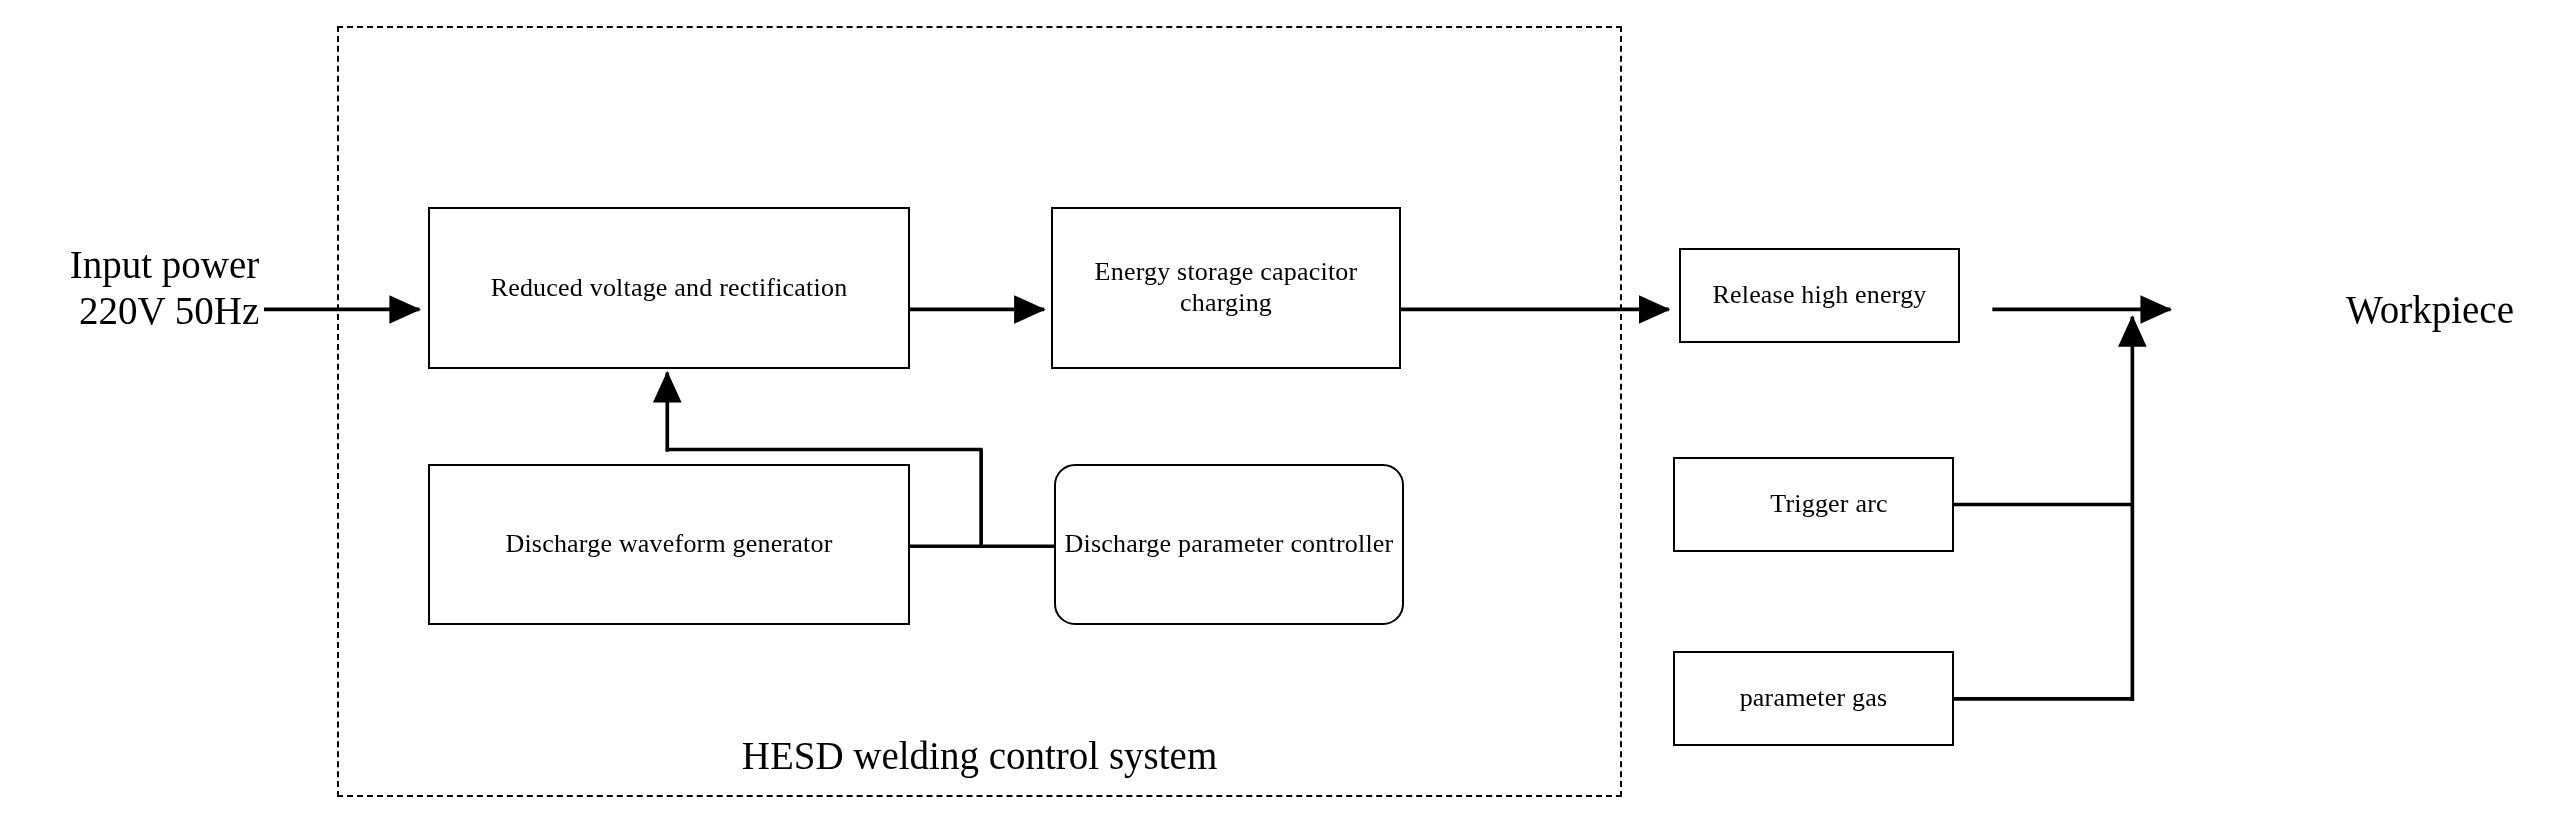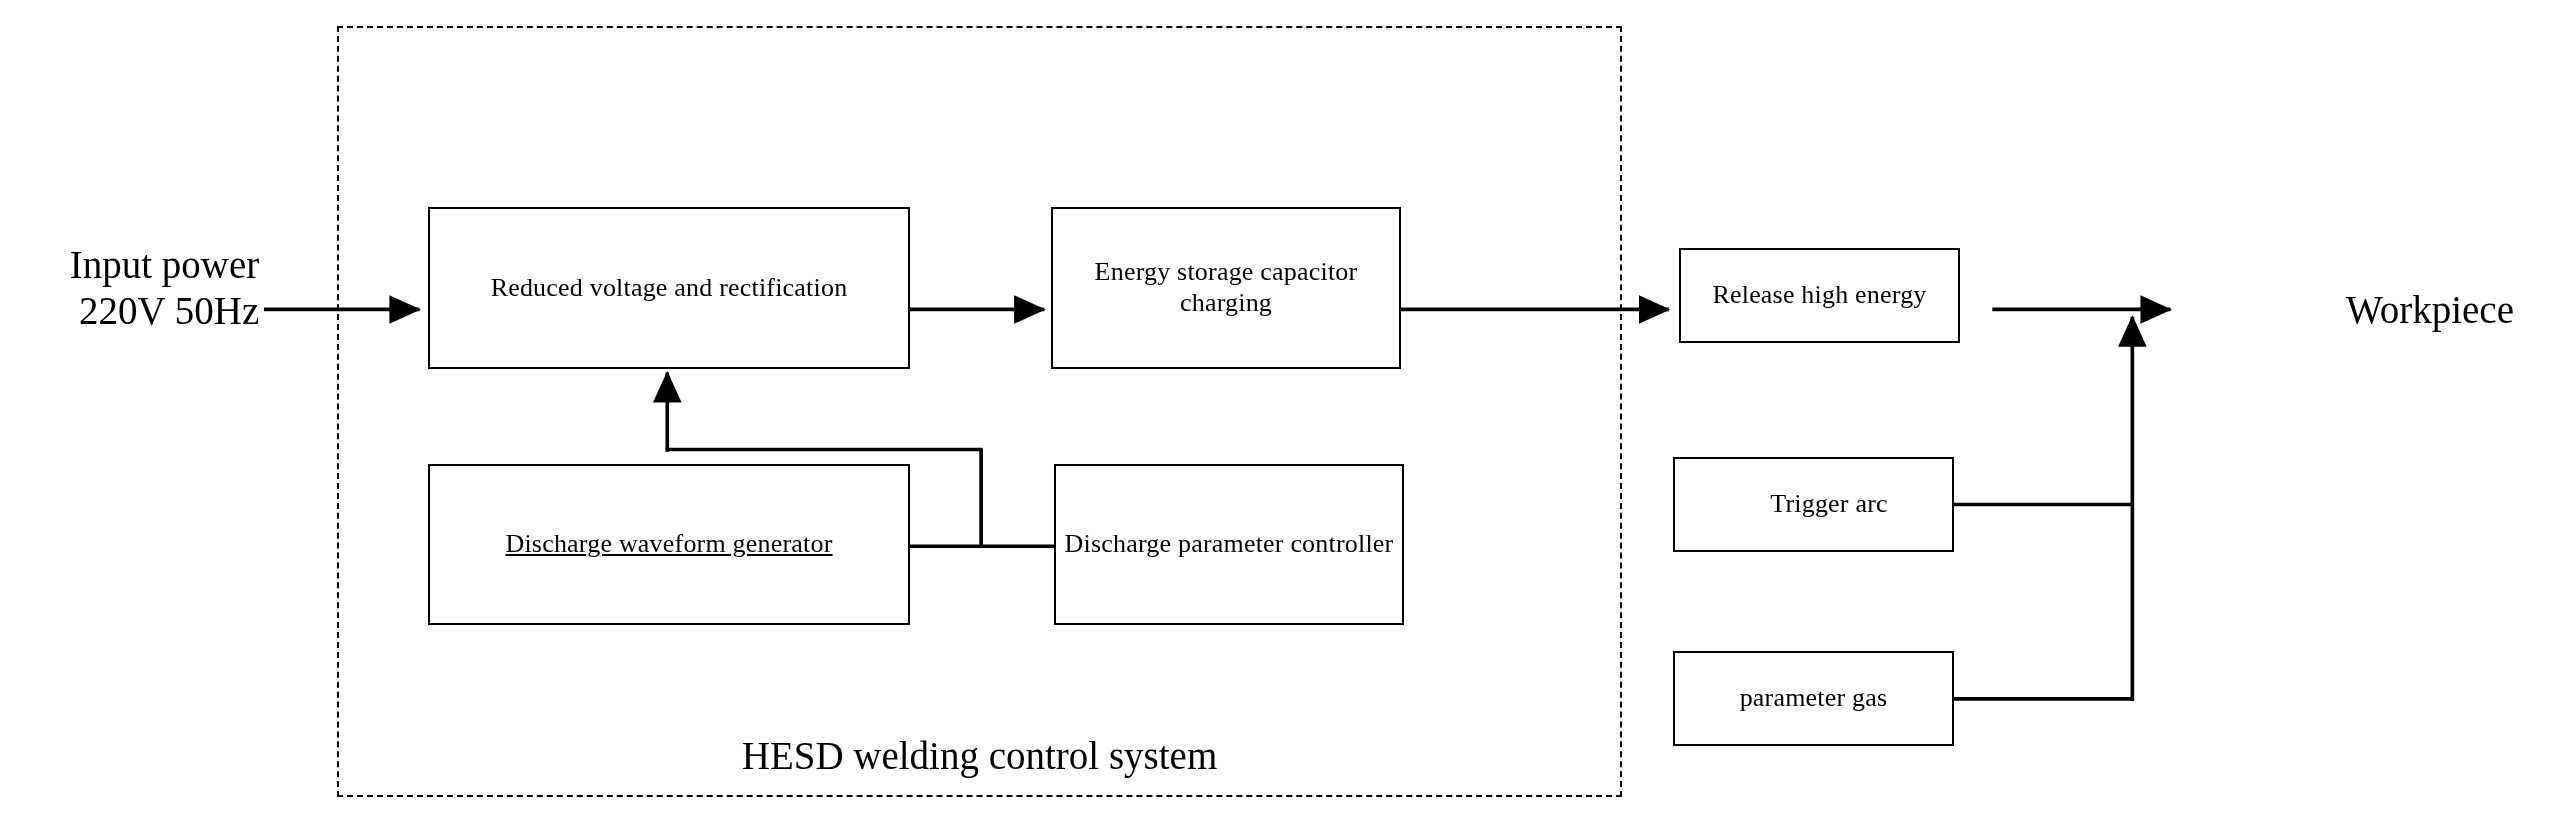--- a/index.html
+++ b/index.html
@@ -104,24 +104,24 @@
   <div class="plain-label" style="left:2191px; top:287px; width:323px;">Workpiece</div>
 
   <div class="box" style="left:428px; top:207px; width:482px; height:162px;">Reduced voltage and
 rectification</div>
 
   <div class="box" style="left:1051px; top:207px; width:350px; height:162px;">Energy storage
 capacitor charging</div>
 
   <div class="box" style="left:1673px; top:248px; width:281px; height:95px;margin-left:6px;">Release high energy</div>
 
-  <div class="box" style="left:428px; top:464px; width:482px; height:161px;text-decoration:underline;">Discharge waveform
+  <div class="box" style="left:428px; top:464px; width:482px; height:161px;">Discharge waveform
 generator</div>
 
-  <div class="box" style="left:1054px; top:464px; width:350px; height:161px;">Discharge parameter
+  <div class="box" style="left:1054px; top:464px; width:350px; height:161px;border-radius:21px;">Discharge parameter
 controller</div>
 
   <div class="box" style="left:1673px; top:457px; width:281px; height:95px;padding-left:31px;">Trigger arc</div>
 
   <div class="box" style="left:1673px; top:651px; width:281px; height:95px;">parameter gas</div>
 
   <div class="caption" style="left:337px; top:733px; width:1285px;">HESD welding control system</div>
 
 </div>
 

